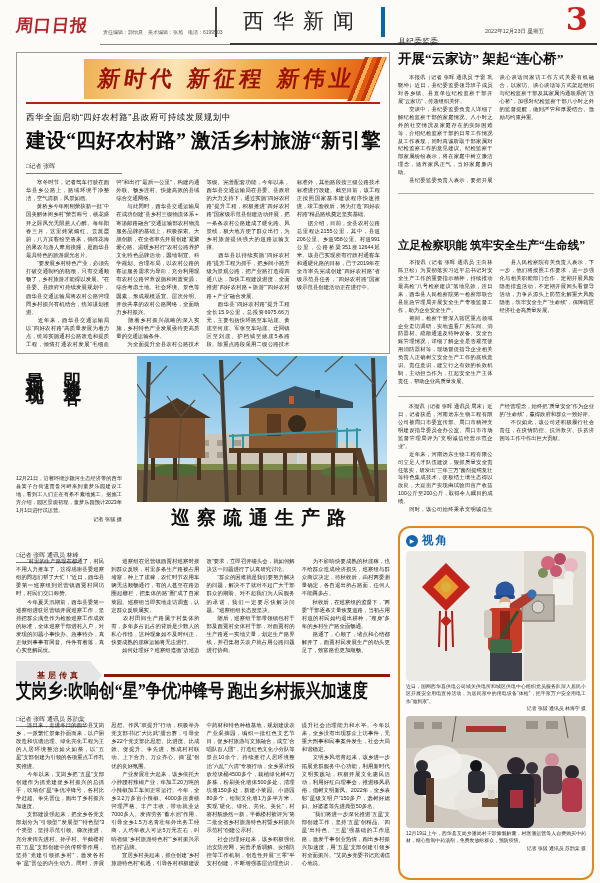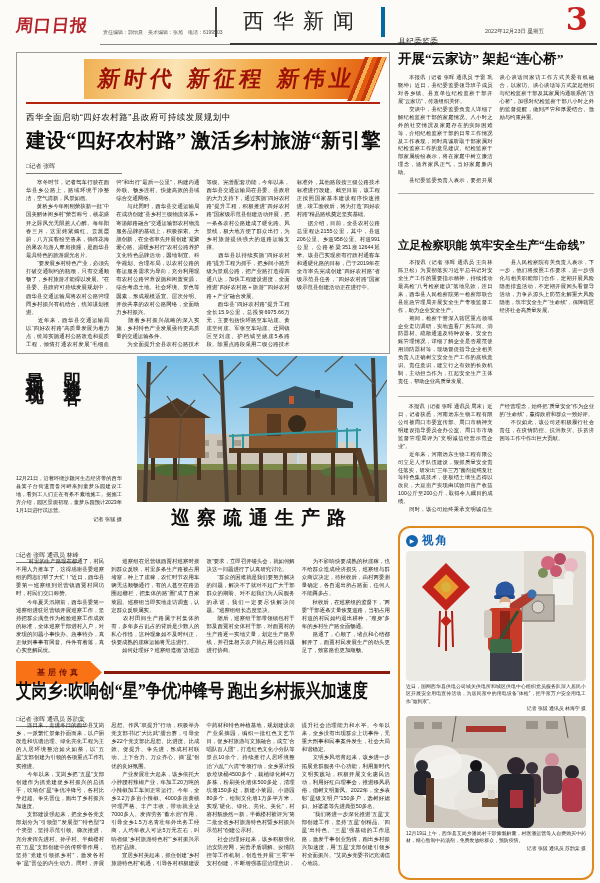--- a/index.html
+++ b/index.html
@@ -54,21 +54,21 @@
   .main-photo svg{display:block;}
 
   
   .insp-headline{left:137px;top:505px;width:250px;text-align:center;font-weight:900;
                  font-size:19px;letter-spacing:7px;color:#0d0d0d;}
   .insp-byline{left:16px;top:543px;width:120px;}
   .insp-body{left:16px;top:557px;width:374px;columns:4;column-gap:7px;height:100px;}
 
   
   .badge-row{left:16px;top:661px;width:374px;display:flex;align-items:center;}
-  .badge{width:86px;height:23px;background:#f97316;color:#7a1408;font-size:8px;font-weight:bold;
+  .badge{width:86px;height:29px;background:#e5e5e5;color:#7a1408;font-size:8px;font-weight:bold;
          letter-spacing:3px;display:flex;align-items:center;justify-content:center;
          clip-path:polygon(0 0,86% 0,100% 50%,86% 100%,0 100%);}
   .badge-line{flex:1;height:3px;background:#8c1a0b;margin-left:2px;}
   .grass-headline{left:16px;top:678px;width:460px;font-weight:900;font-size:19px;
                   white-space:nowrap;transform:scaleX(.82);transform-origin:left;color:#0d0d0d;}
   .grass-byline{left:16px;top:707px;width:132px;}
   .grass-body{left:16px;top:721px;width:374px;columns:4;column-gap:7px;height:154px;}
 
   
   .right-col{left:398px;top:36px;width:196px;}

